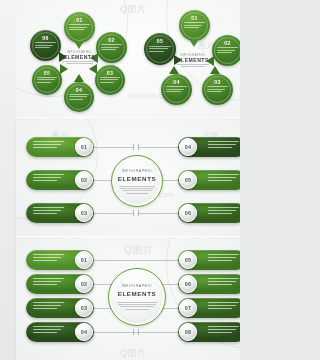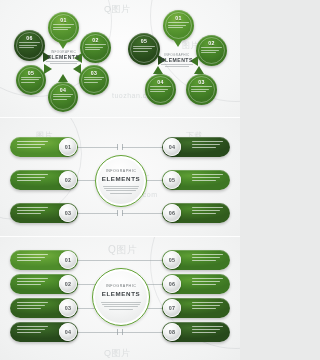--- a/index.html
+++ b/index.html
@@ -5,21 +5,21 @@
   html,body{margin:0;padding:0;}
   body{
     width:240px;height:360px;overflow:hidden;
     font-family:"Liberation Sans", sans-serif;
     background:#e9eaea;
   }
   .stage{position:relative;width:240px;height:360px;overflow:hidden;background:
       linear-gradient(180deg,#f2f3f3 0%,#eceded 40%,#e6e7e7 100%);}
 
   
-  .panel{position:absolute;left:0;width:240px;overflow:hidden;}
+  .panel{position:absolute;left:16px;width:240px;overflow:hidden;}
   .panel-a{top:0;height:118px;background:
      radial-gradient(115% 150% at 50% 40%, #fdfdfd 0%, #f4f5f5 45%, #e4e5e5 100%);}
   .panel-b{top:118px;height:119px;background:
      radial-gradient(115% 150% at 50% 45%, #fbfbfb 0%, #f1f2f2 45%, #e1e2e2 100%);
      box-shadow:0 -1px 0 rgba(255,255,255,.9), 0 1px 2px rgba(0,0,0,.07);}
   .panel-c{top:237px;height:123px;background:
      radial-gradient(115% 150% at 50% 45%, #fbfbfb 0%, #f1f2f2 45%, #e0e1e1 100%);
      box-shadow:0 -1px 0 rgba(255,255,255,.9), 0 1px 2px rgba(0,0,0,.07);}
 
   

